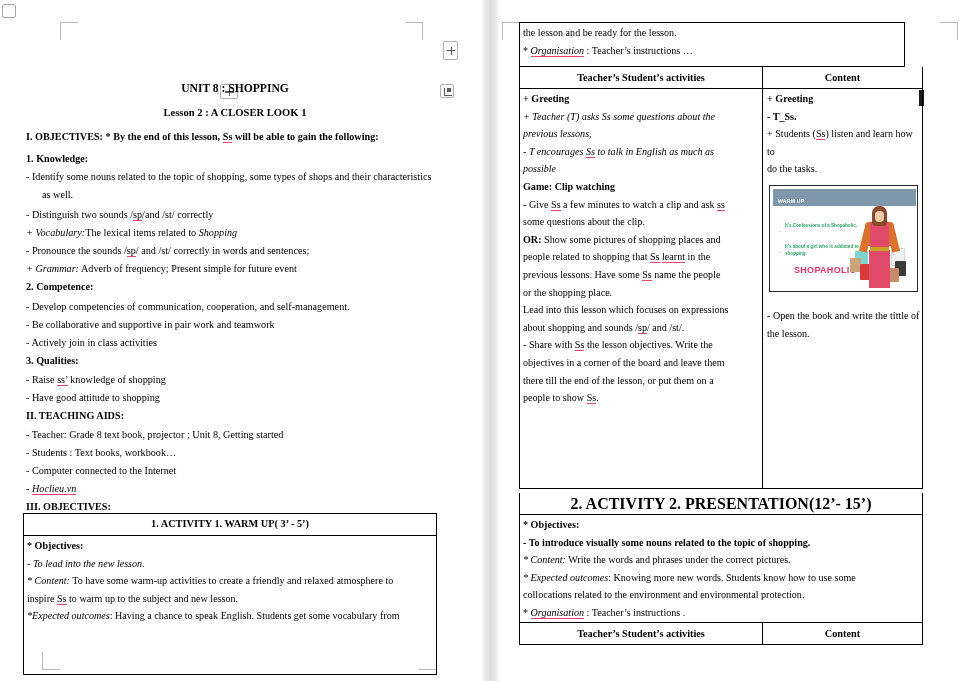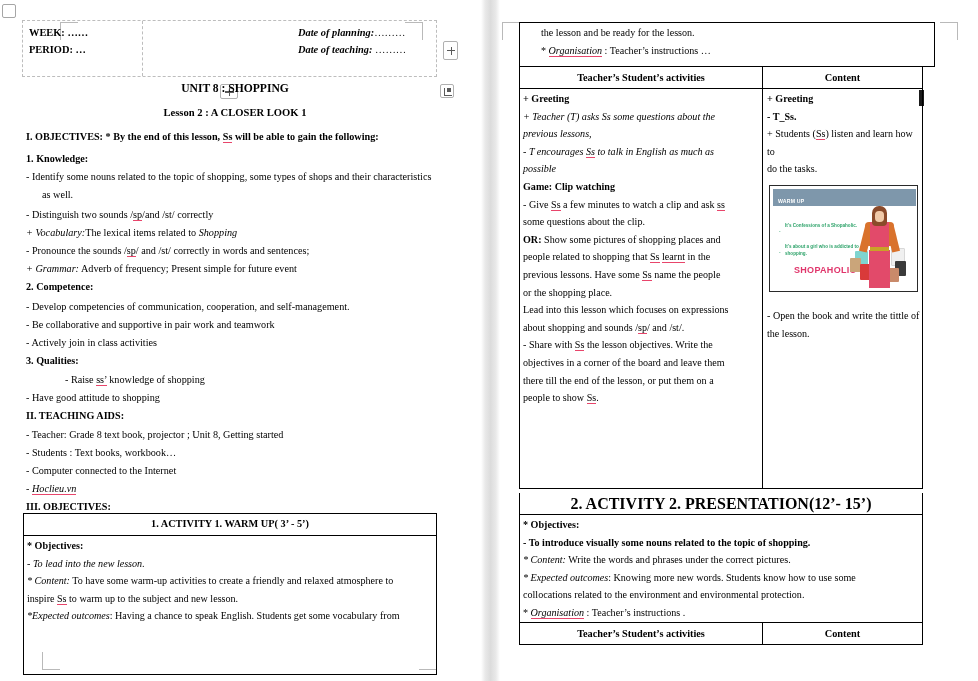--- a/index.html
+++ b/index.html
@@ -166,24 +166,24 @@
     padding: 1px 4px 0 3px;
     font-size: 10.1px;
     line-height: 17.6px;
   }
 
   
   .rp { position: absolute; }
 
   #r-topbox {
     left: 19px; top: 22px;
-    width: 416px; height: 45px;
+    width: 386px; height: 45px;
     border: 1px solid #000;
     box-sizing: border-box;
-    padding: 1px 4px 0 21px;
+    padding: 1px 4px 0 3px;
     font-size: 10.1px;
     line-height: 17.6px;
   }
 
   .tbl-head-row {
     position: absolute;
     border: 1px solid #000;
     border-top: none;
     box-sizing: border-box;
     display: flex;
@@ -337,32 +337,20 @@
 
     <div class="crop tl" style="left:60px; top:22px;"></div>
     <div class="crop tr" style="left:405px; top:22px;"></div>
     <div class="crop bl" style="left:42px; top:652px;"></div>
     <div class="crop br" style="left:419px; top:652px;"></div>
 
     <div class="tbl-handle">
       <div class="dots"></div>
     </div>
 
-    <div id="hdr-table">
-      <div class="cellL">
-        <div class="hdr-line b">WEEK: ……</div>
-        <div class="hdr-line b">PERIOD: …</div>
-      </div>
-      <div class="cellR">
-        <div class="dates">
-          <div class="hdr-line"><span class="bi">Date of planning:</span><span>………</span></div>
-          <div class="hdr-line"><span class="bi">Date of teaching:</span><span> ………</span></div>
-        </div>
-      </div>
-    </div>
 
     <div class="plus-btn" id="plus-row"></div>
     <div class="plus-btn" id="plus-col"></div>
     <div id="resize-handle">
         <div class="glyph"></div>
       </div>
 
     <div class="doc ctr b" id="unit-title">UNIT 8 : SHOPPING</div>
     <div class="doc ctr b" id="lesson-title">Lesson 2 : A CLOSER LOOK 1</div>
 
@@ -379,21 +367,21 @@
     <div class="doc para" style="top:242px;"><span>- Pronounce the sounds /</span><span class="u-red">sp</span><span>/ and /st/ correctly in words and sentences;</span></div>
 
     <div class="doc para" style="top:260px;"><span class="i">+ Grammar:</span><span> Adverb of frequency; Present simple for future event</span></div>
 
     <div class="doc para b" style="top:278px;">2. Competence:</div>
     <div class="doc para" style="top:298px;">- Develop competencies of communication, cooperation, and self-management.</div>
     <div class="doc para" style="top:316px;">- Be collaborative and supportive in pair work and teamwork</div>
     <div class="doc para" style="top:334px;">- Actively join in class activities</div>
 
     <div class="doc para b" style="top:352px;">3. Qualities:</div>
-    <div class="doc para" style="top:371px;margin-left:39px;"><span>- Raise </span><span class="u-red">ss’</span><span> knowledge of shopping</span></div>
+    <div class="doc para" style="top:371px;"><span>- Raise </span><span class="u-red">ss’</span><span> knowledge of shopping</span></div>
     <div class="doc para" style="top:389px;">- Have good attitude to shopping</div>
 
     <div class="doc para b" style="top:407px;">II. TEACHING AIDS:</div>
     <div class="doc para" style="top:426px;">- Teacher: Grade 8 text book, projector ; Unit 8, Getting started</div>
     <div class="doc para" style="top:444px;">- Students : Text books, workbook…</div>
     <div class="doc para" style="top:462px;">- Computer connected to the Internet</div>
     <div class="doc para" style="top:480px;"><span>- </span><span class="i u-red">Hoclieu.vn</span></div>
 
     <div class="doc para b" style="top:498px;">III. OBJECTIVES:</div>
 

